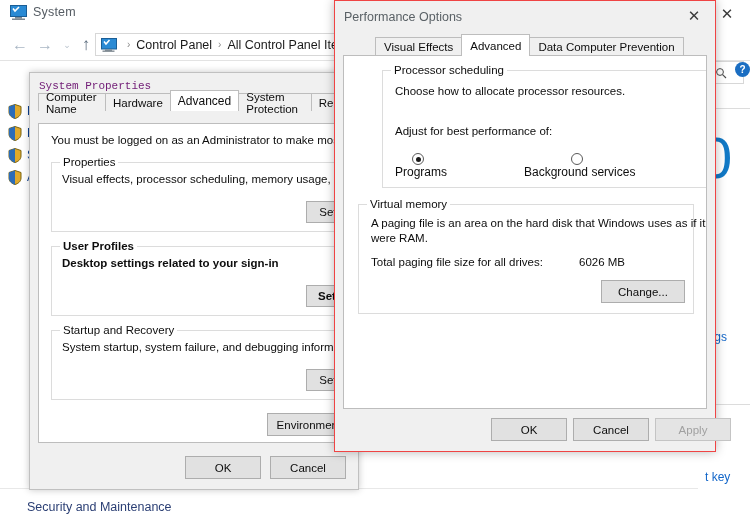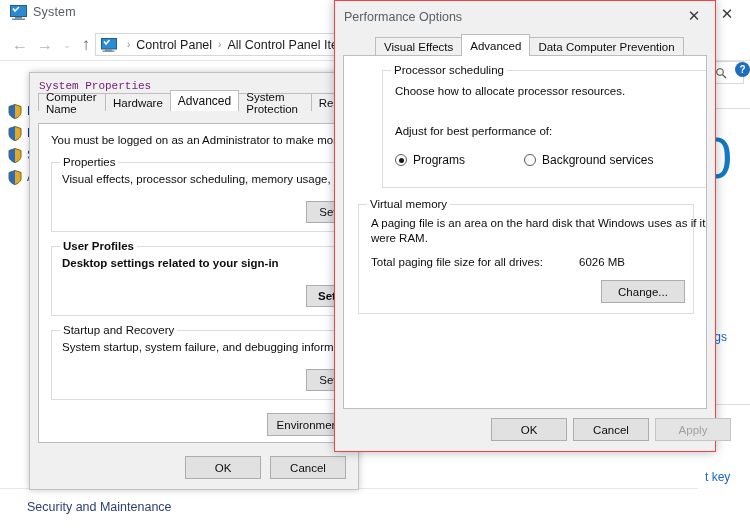--- a/index.html
+++ b/index.html
@@ -201,21 +201,21 @@
     background: #f0f0f0; border: 1px solid #bdbdbd; border-bottom: none;
     display: flex; align-items: center; margin-right: -1px;
   }
   .po-tab.active { background: #ffffff; height: 22px; z-index: 3; position: relative; }
   .po-body {
     position: absolute; left: 8px; top: 54px; right: 8px; bottom: 42px;
     background: #ffffff; border: 1px solid #bdbdbd; overflow: hidden;
   }
   .radio-row {
     position: absolute; display: flex; align-items: center;
-    font-size: 12px; color: #0d0d0d;
+    font-size: 12px; color: #0d0d0d; flex-direction: column;
   }
   .radio {
     width: 12px; height: 12px; border-radius: 50%;
     border: 1px solid #5a5a5a; background: #fff;
     margin-right: 6px; flex: none; position: relative;
   }
   .radio.checked::after {
     content: ""; position: absolute; left: 2.5px; top: 2.5px;
     width: 5px; height: 5px; border-radius: 50%; background: #1a1a1a;
   }

